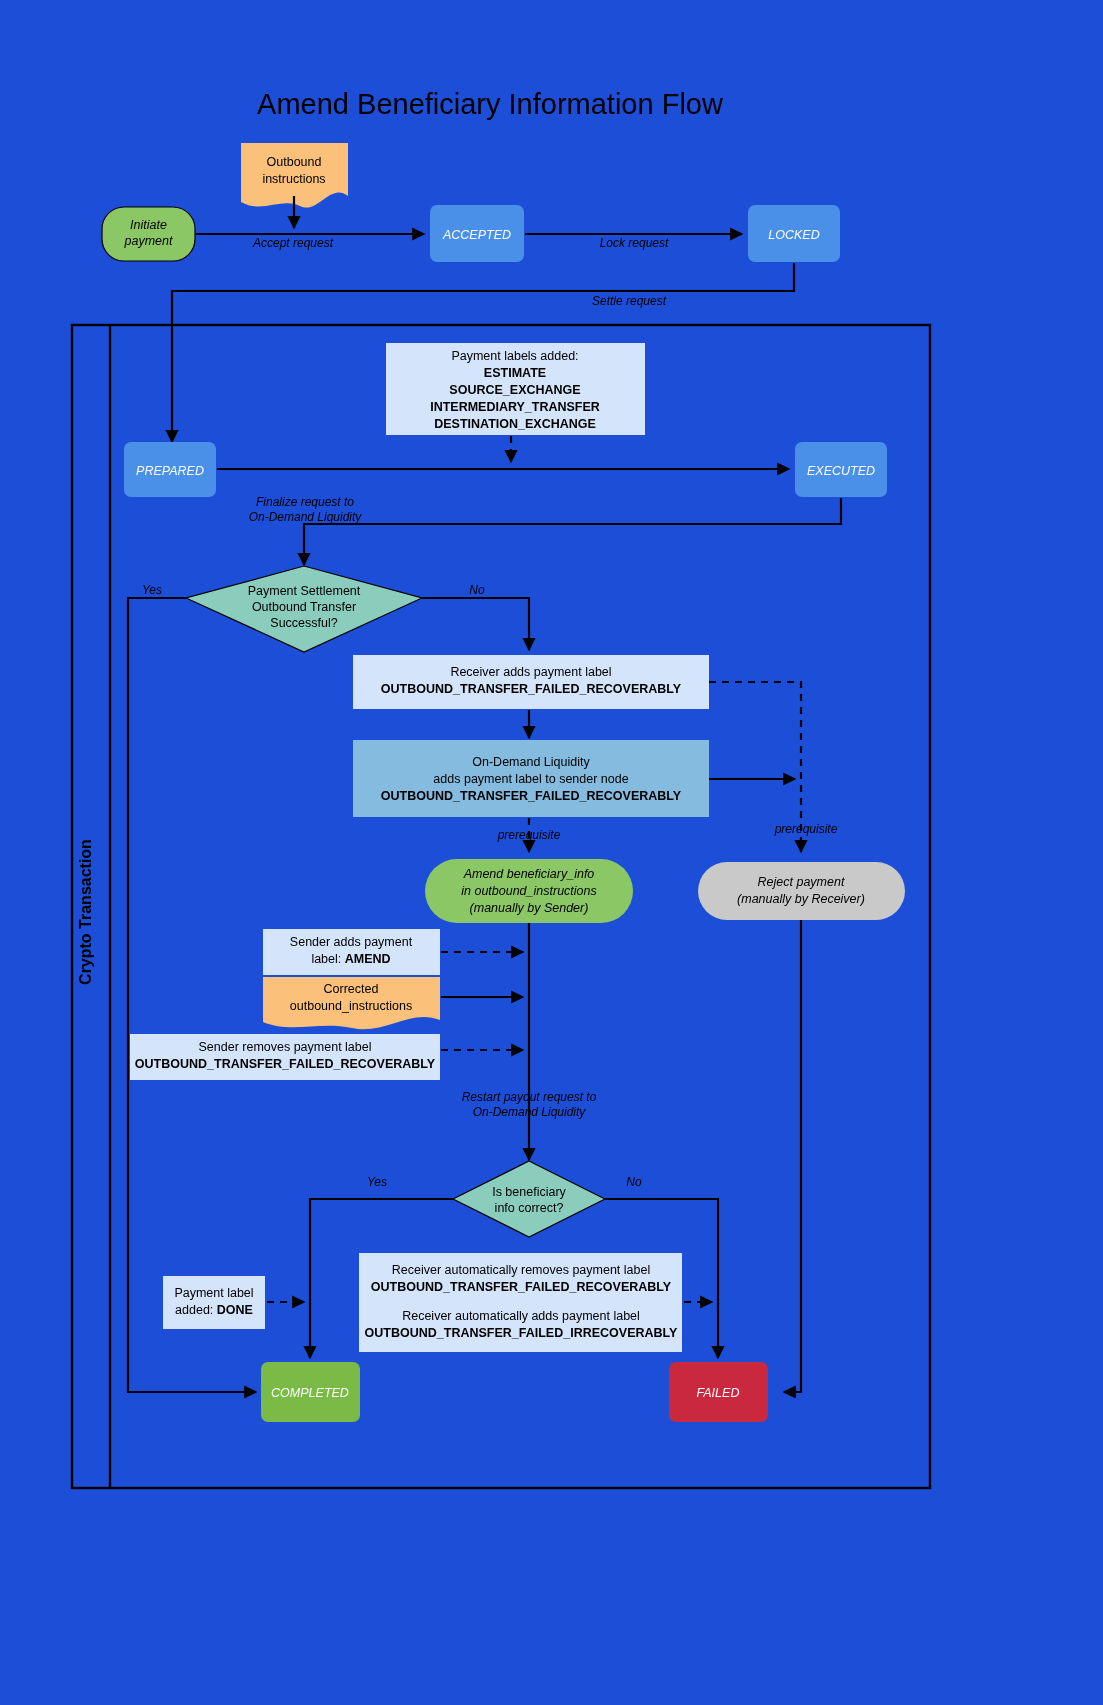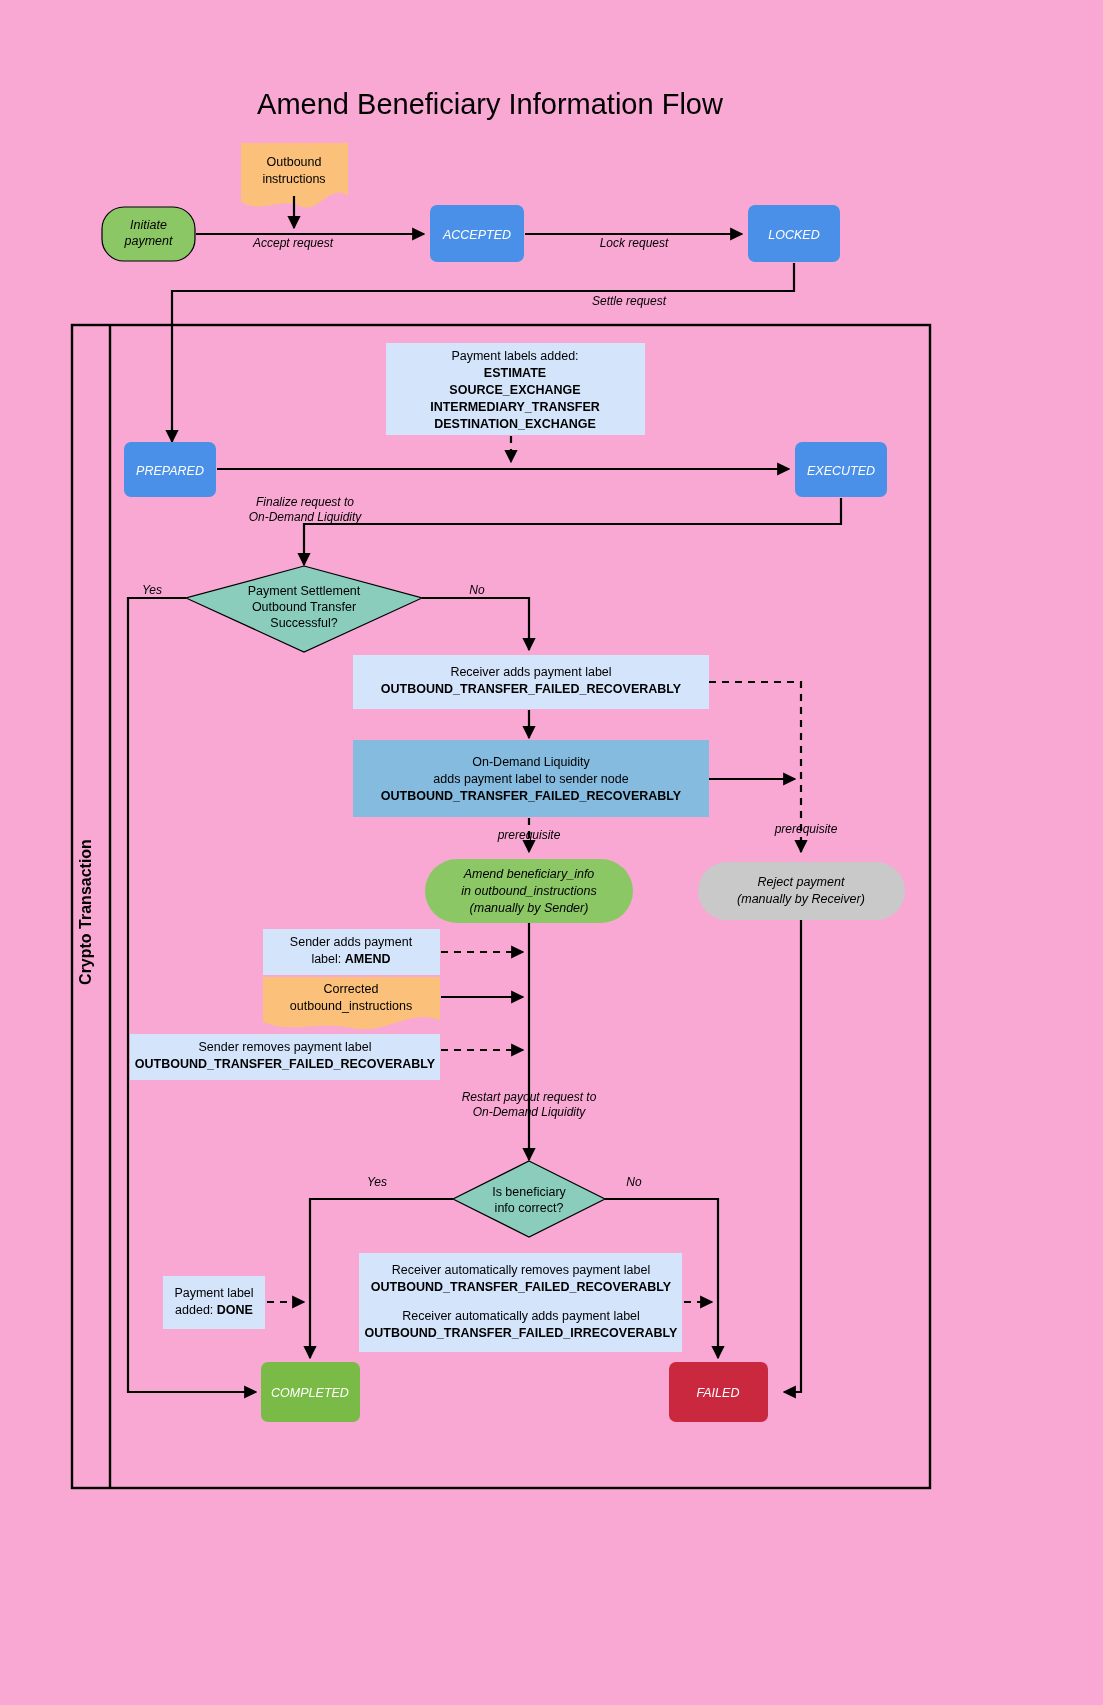--- a/index.html
+++ b/index.html
@@ -10,21 +10,21 @@
   body {
     width: 1103px;
     height: 1705px;
     font-family: "Liberation Sans", sans-serif;
     overflow: hidden;
   }
   #canvas {
     position: relative;
     width: 1103px;
     height: 1705px;
-    background: #f9a8d4;
+    background: #1d4ed8;
   }
   svg#flow {
     position: absolute;
     left: 0;
     top: 0;
     width: 1103px;
     height: 1705px;
   }
   .diagram-title {
     font-size: 29px;

